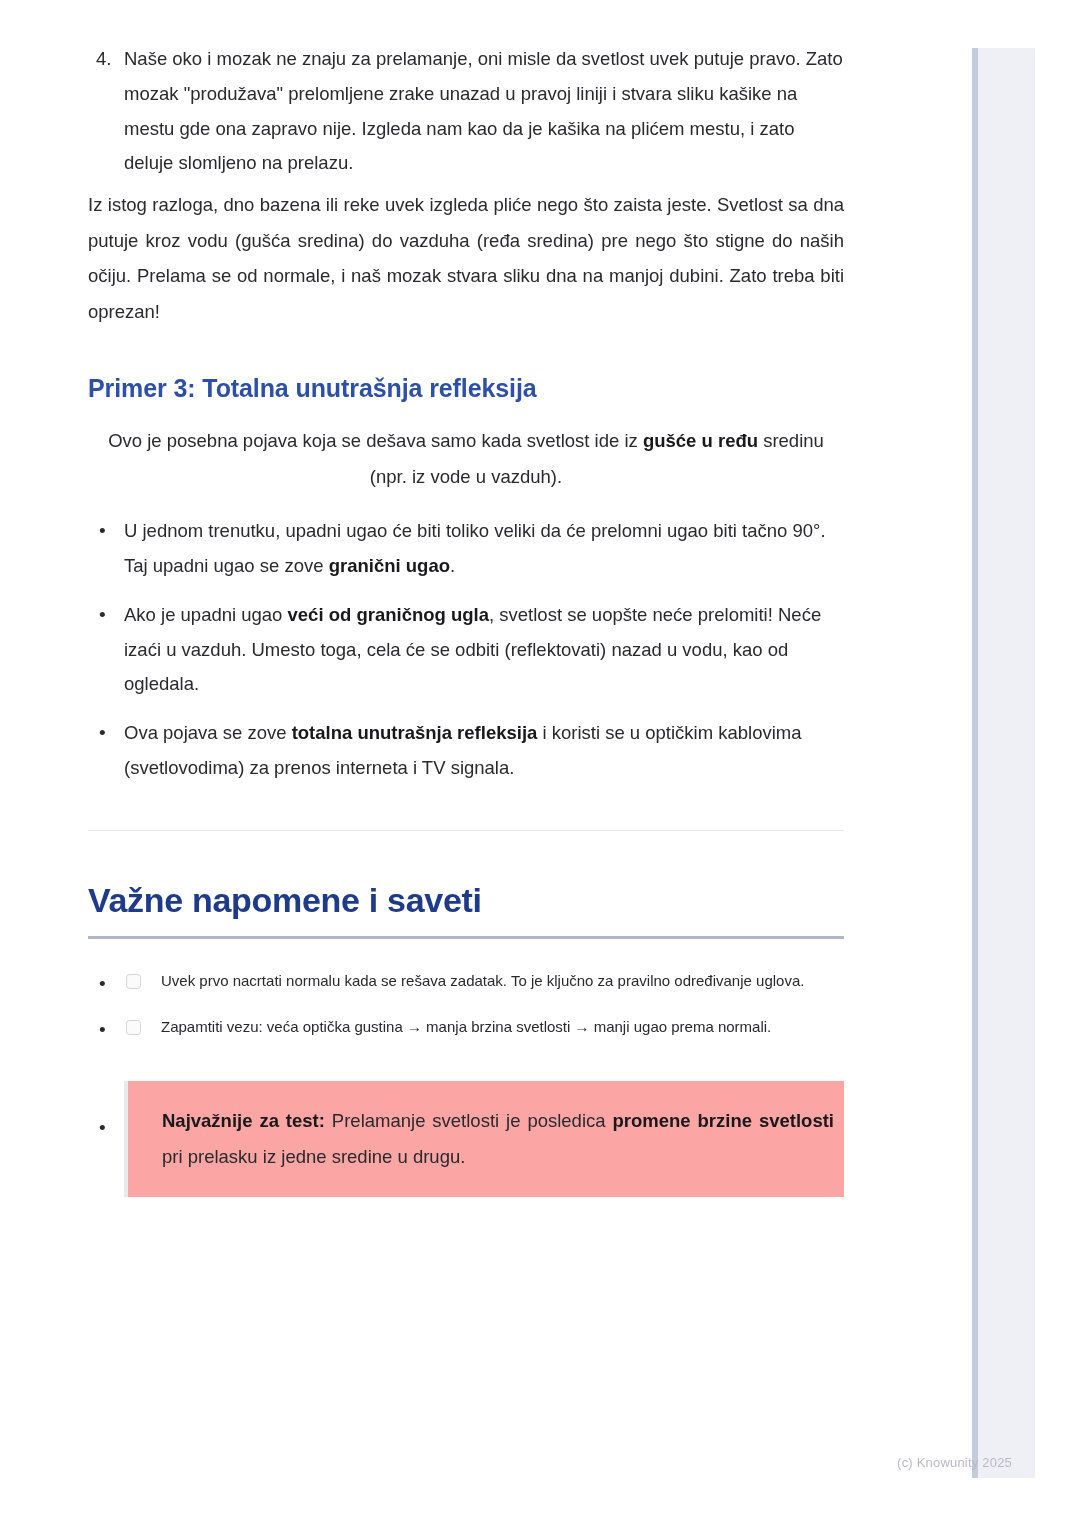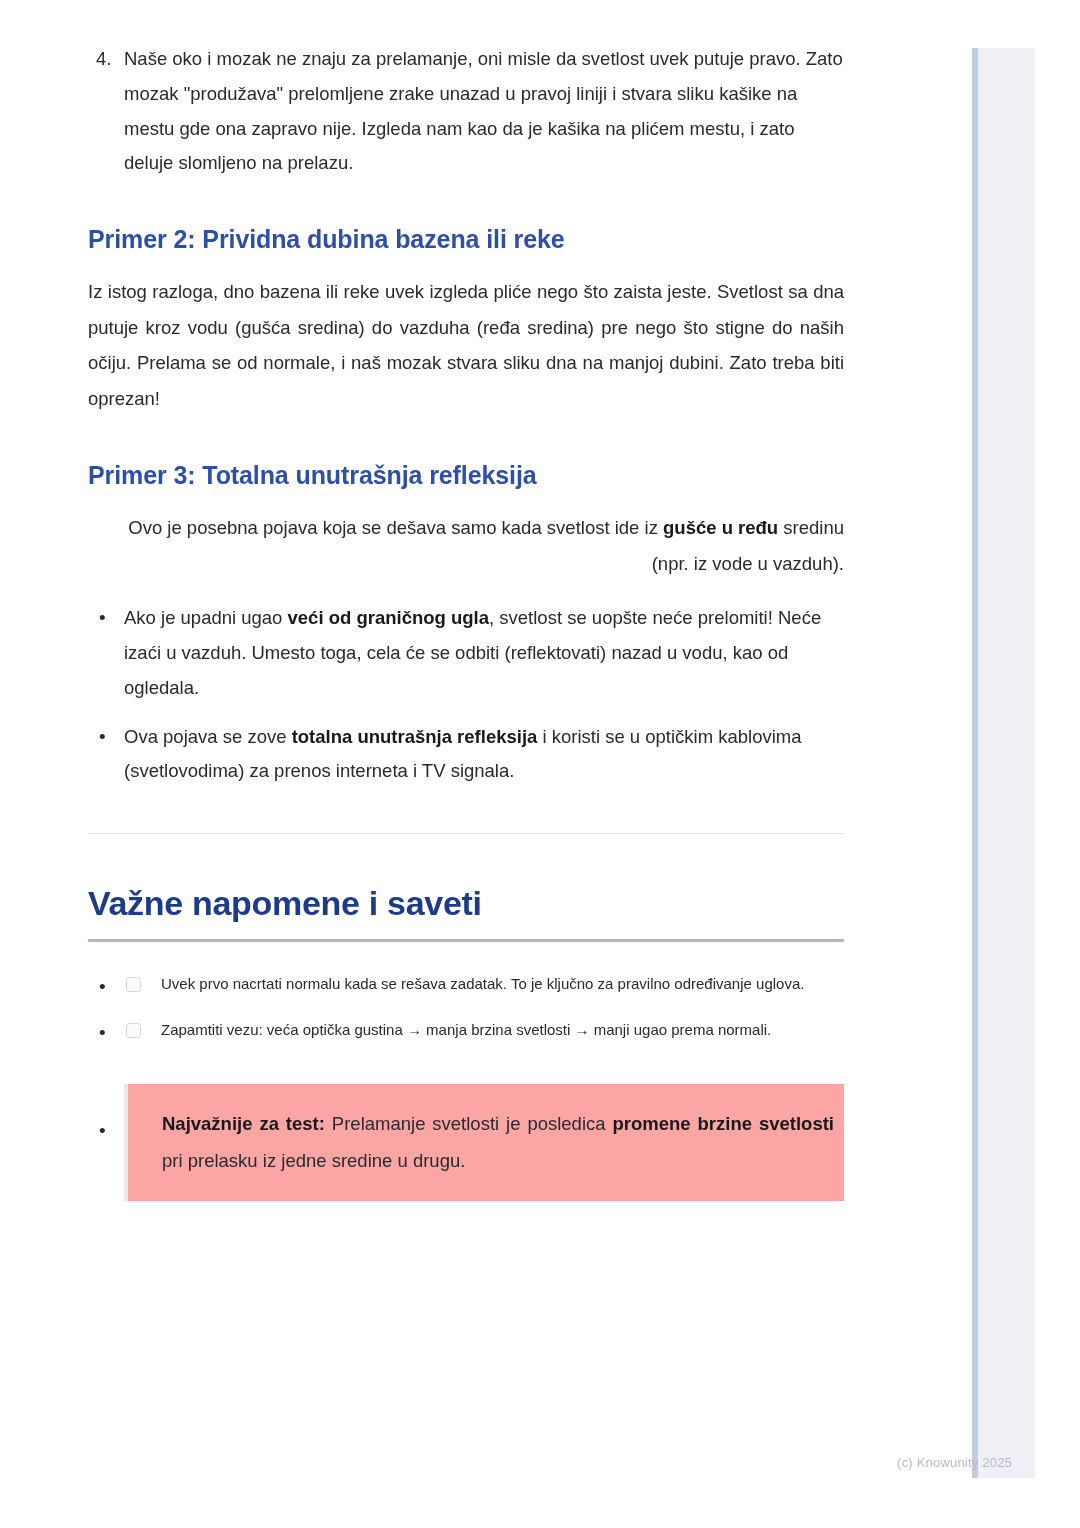--- a/index.html
+++ b/index.html
@@ -81,21 +81,21 @@
   
   .para {
     font-size: 18.5px;
     line-height: 1.93;
     color: #2a2a2e;
     margin: 0 0 6px 0;
     text-align: justify;
     text-justify: inter-word;
   }
   .para.left {
-    text-align: right;
+    text-align: center;
   }
 
   
   .ul-plain {
     margin: 20px 0 0 0;
     padding: 0;
     list-style: none;
   }
   .ul-plain > li {
     position: relative;
@@ -233,30 +233,32 @@
 
 <div class="page">
 
   <ul class="ol-cont">
     <li class="ol-item">
       <span class="num">4.</span>
       <span>Naše oko i mozak ne znaju za prelamanje, oni misle da svetlost uvek putuje pravo. Zato mozak "produžava" prelomljene zrake unazad u pravoj liniji i stvara sliku kašike na mestu gde ona zapravo nije. Izgleda nam kao da je kašika na plićem mestu, i zato deluje slomljeno na prelazu.</span>
     </li>
   </ul>
 
-  <h3 class="h3">Primer 2: Prividna dubina bazena ili reke</h3>
   <p class="para">Iz istog razloga, dno bazena ili reke uvek izgleda pliće nego što zaista jeste. Svetlost sa dna putuje kroz vodu (gušća sredina) do vazduha (ređa sredina) pre nego što stigne do naših očiju. Prelama se od normale, i naš mozak stvara sliku dna na manjoj dubini. Zato treba biti oprezan!</p>
 
   <h3 class="h3">Primer 3: Totalna unutrašnja refleksija</h3>
   <p class="para left">
     <span>Ovo je posebna pojava koja se dešava samo kada svetlost ide iz </span><b>gušće u ređu</b><span> sredinu (npr. iz vode u vazduh).</span>
   </p>
 
   <ul class="ul-plain">
     <li>
+      <span>U jednom trenutku, upadni ugao će biti toliko veliki da će prelomni ugao biti tačno 90°. Taj upadni ugao se zove </span><b>granični ugao</b><span>.</span>
+    </li>
+    <li>
       <span>Ako je upadni ugao </span><b>veći od graničnog ugla</b><span>, svetlost se uopšte neće prelomiti! Neće izaći u vazduh. Umesto toga, cela će se odbiti (reflektovati) nazad u vodu, kao od ogledala.</span>
     </li>
     <li>
       <span>Ova pojava se zove </span><b>totalna unutrašnja refleksija</b><span> i koristi se u optičkim kablovima (svetlovodima) za prenos interneta i TV signala.</span>
     </li>
   </ul>
 
   <hr class="hr-soft">
 
   <h2 class="h2">Važne napomene i saveti</h2>

